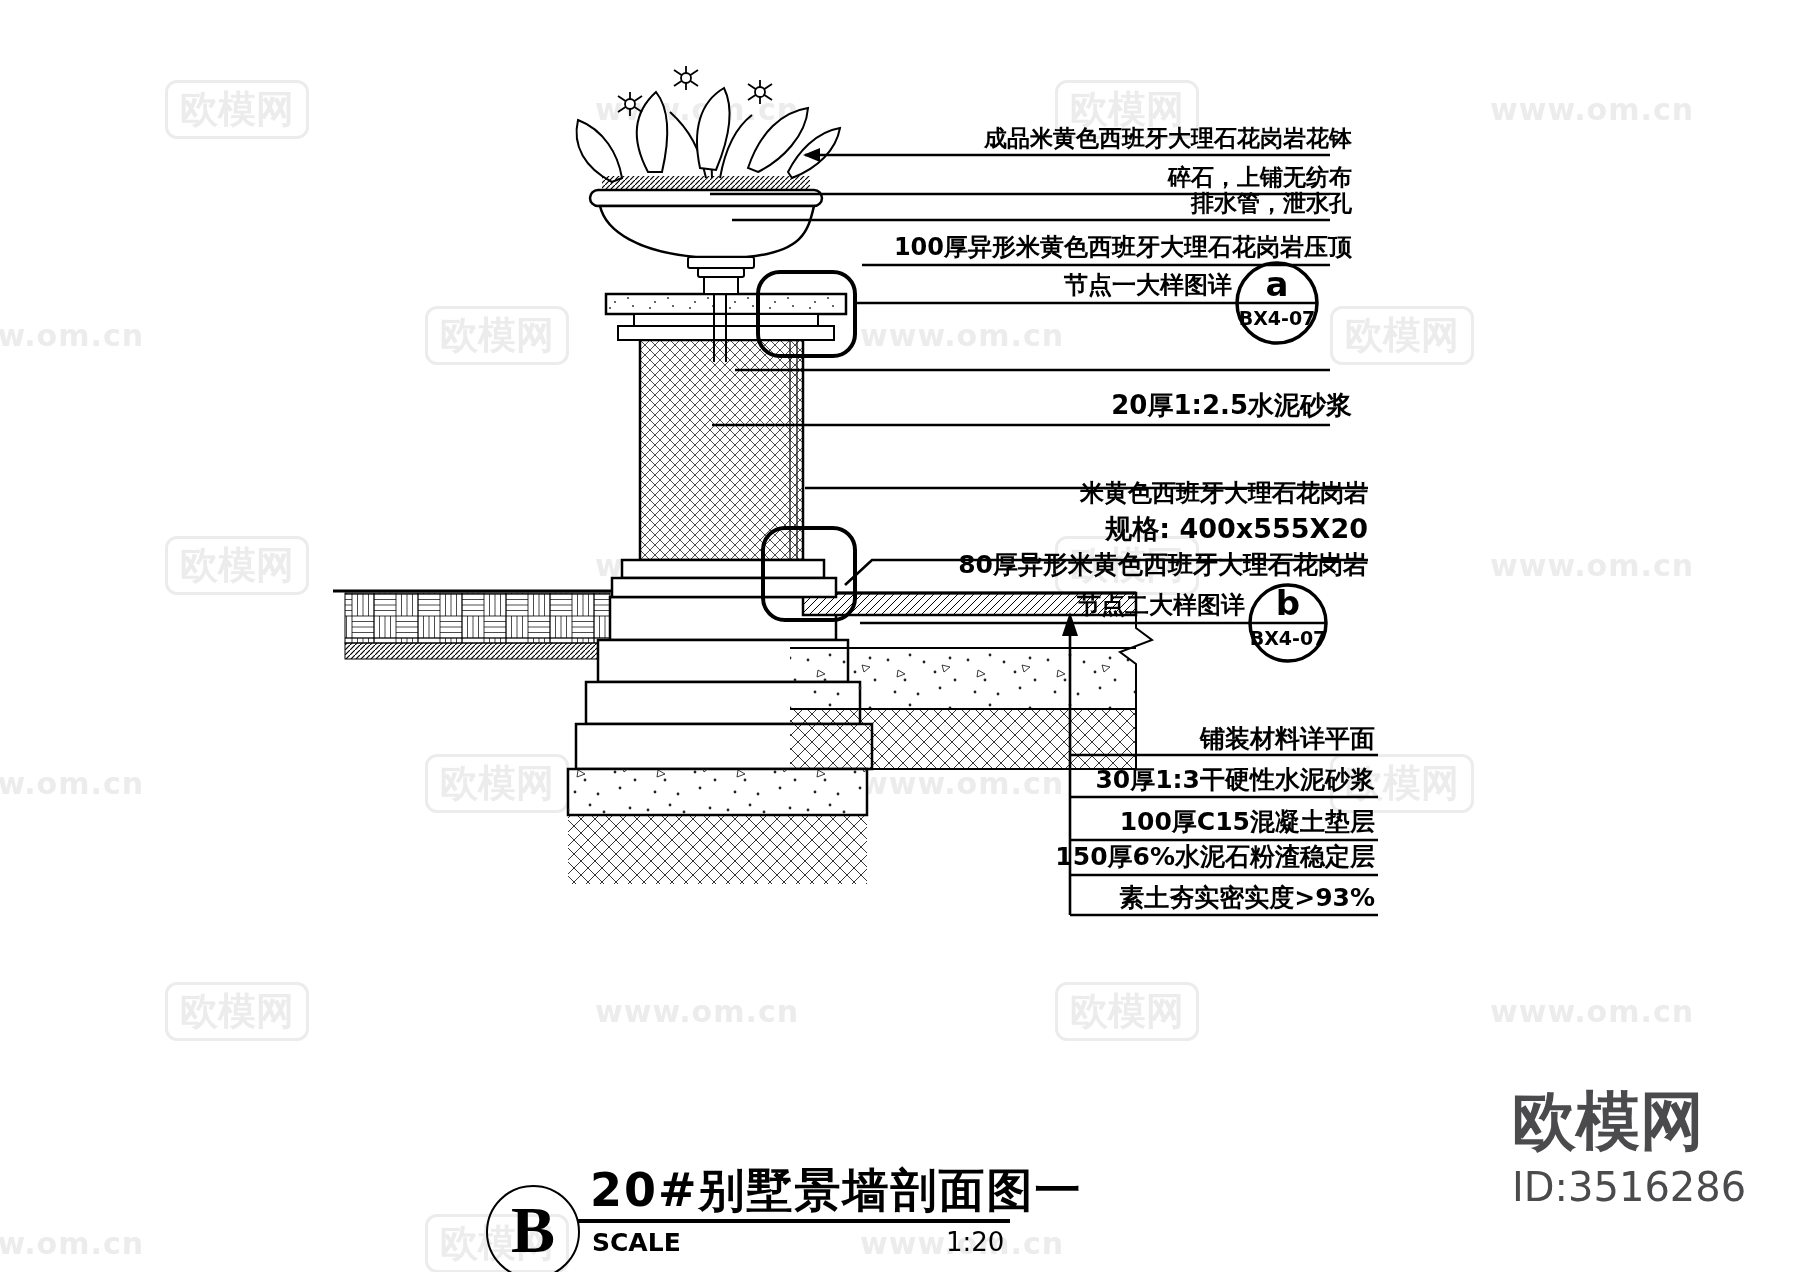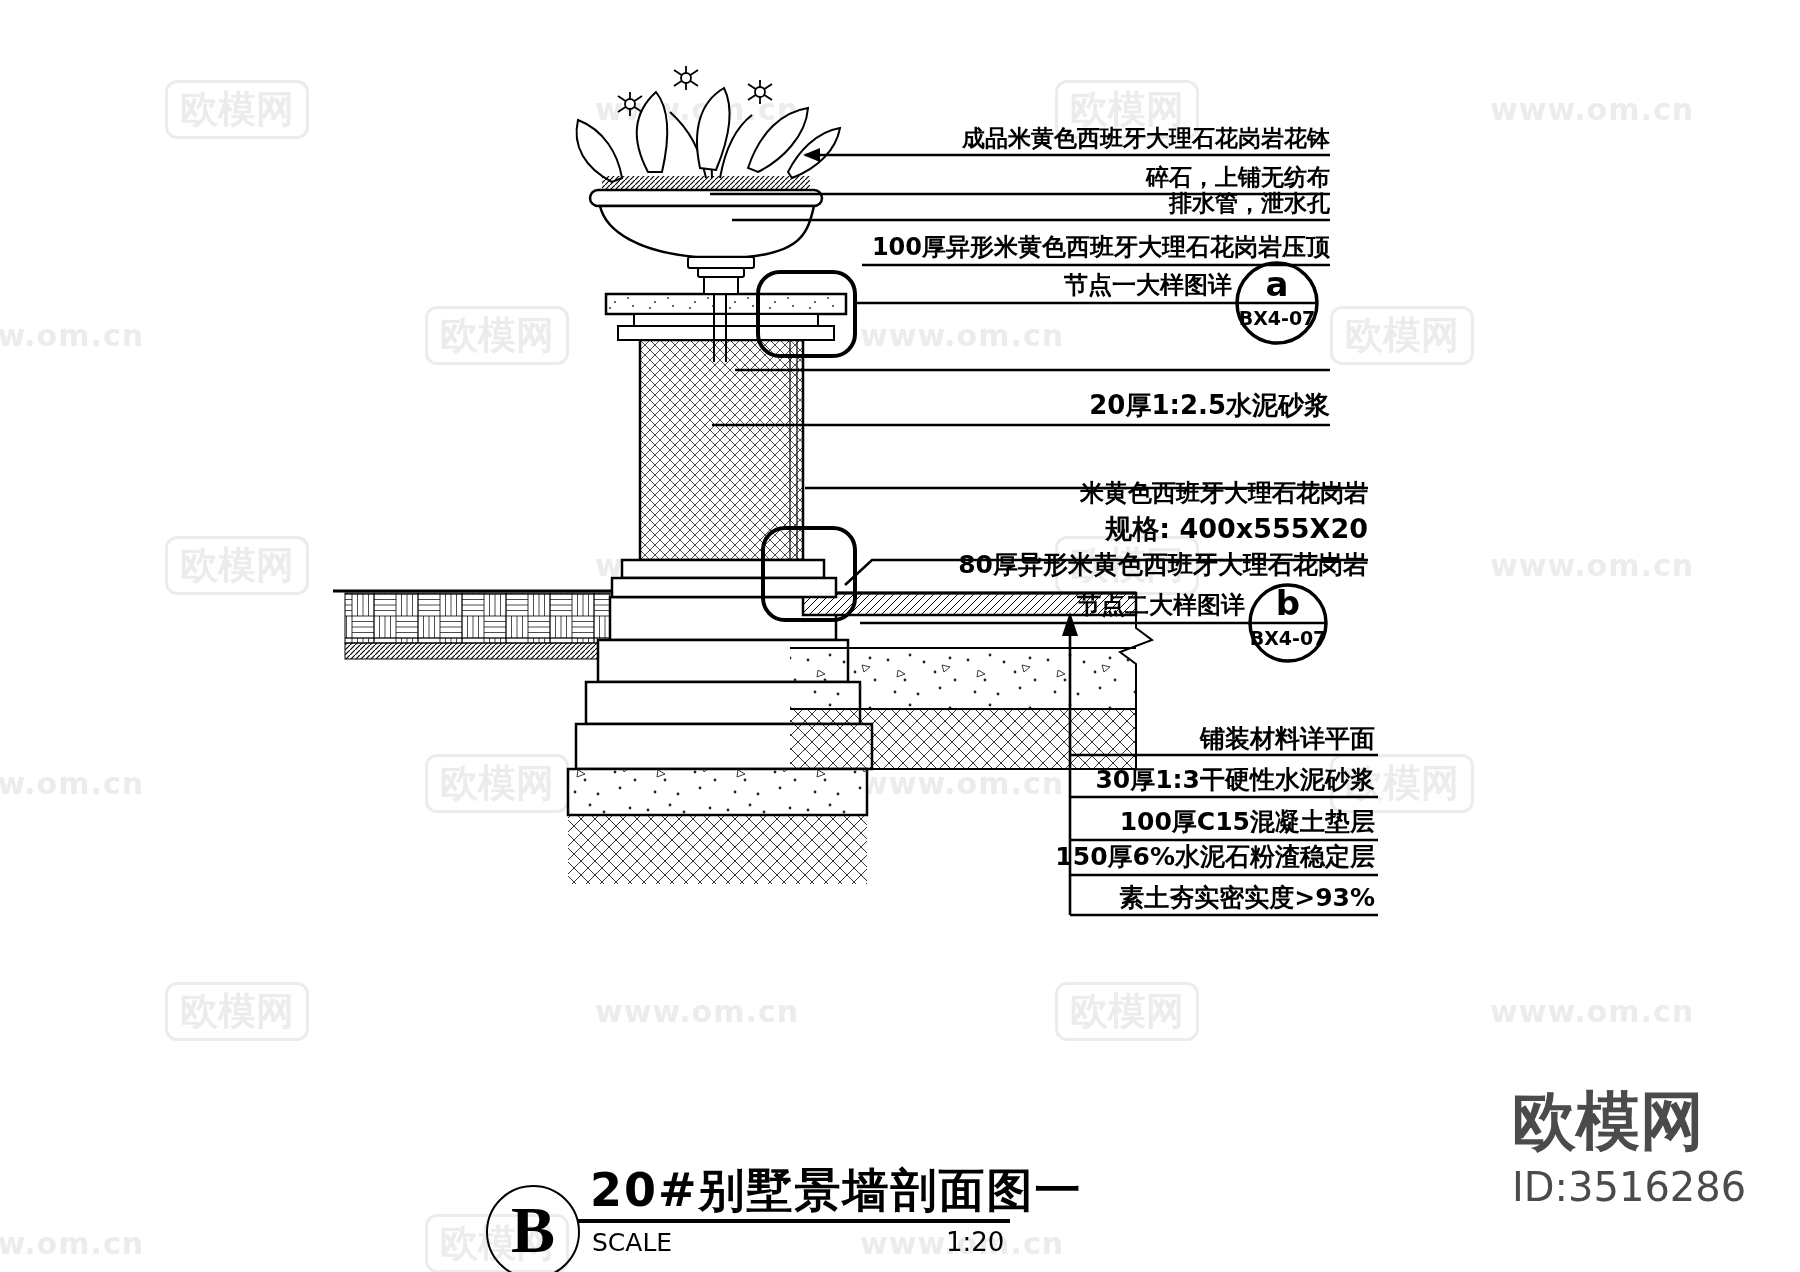--- a/index.html
+++ b/index.html
@@ -6,21 +6,21 @@
   #canvas{position:relative;width:1800px;height:1272px;background:#ffffff;overflow:hidden;
           font-family:"DejaVu Sans","Liberation Sans",sans-serif;}
   
   .wm{position:absolute;color:#ececec;pointer-events:none;white-space:nowrap;z-index:0;font-weight:700;}
   .wm-site{font-size:30px;letter-spacing:1px;}
   .wm-brand{font-size:38px;border:3px solid #ececec;border-radius:12px;padding:1px 12px;}
   
   #dwg{position:absolute;left:0;top:0;z-index:1;}
   
   .lbl{position:absolute;z-index:2;color:#000;font-weight:700;white-space:nowrap;line-height:1.1;}
-  .r-top{right:470px;}   
+  .r-top{right:448px;}   
   .r-mid{right:432px;margin-top:24px;}   
   .r-stk{right:425px;}   
   .bub{position:absolute;z-index:2;color:#000;font-weight:700;text-align:center;}
   
   .ttl{position:absolute;z-index:2;color:#000;white-space:nowrap;}
   
   .logo{position:absolute;z-index:3;color:#4b4b4e;white-space:nowrap;}
 </style>
 </head>
 <body>
@@ -241,19 +241,19 @@
   <div class="lbl r-stk" style="top:843px;font-size:25px">150厚6%水泥石粉渣稳定层</div>
   <div class="lbl r-stk" style="top:884px;font-size:25px">素土夯实密实度&gt;93%</div>
 
   <div class="bub" style="left:1247px;top:264px;width:60px;font-size:34px">a</div>
   <div class="bub" style="left:1237px;top:307px;width:80px;font-size:19px">BX4-07</div>
   <div class="bub" style="left:1258px;top:583px;width:60px;font-size:34px">b</div>
   <div class="bub" style="left:1248px;top:627px;width:80px;font-size:19px">BX4-07</div>
 
   <div class="ttl" style="left:493px;top:1192px;width:80px;text-align:center;font-size:66px;font-weight:700;font-family:'Liberation Serif','DejaVu Serif',serif">B</div>
   <div class="ttl" style="left:590px;top:1160px;font-size:46px;font-weight:600;letter-spacing:2px">20#别墅景墙剖面图一</div>
-  <div class="ttl" style="left:592px;top:1228px;font-size:25px;font-weight:400">SCALE</div>
+  <div class="ttl" style="left:592px;top:1228px;font-size:25px;font-weight:700">SCALE</div>
   <div class="ttl" style="left:946px;top:1227px;font-size:26px;font-weight:400">1:20</div>
 
   <div class="logo" style="left:1512px;top:1078px;font-size:64px;font-weight:600">欧模网</div>
   <div class="logo" style="left:1512px;top:1164px;font-size:40px;font-weight:400">ID:3516286</div>
 
 </div>
 
 </body></html>

